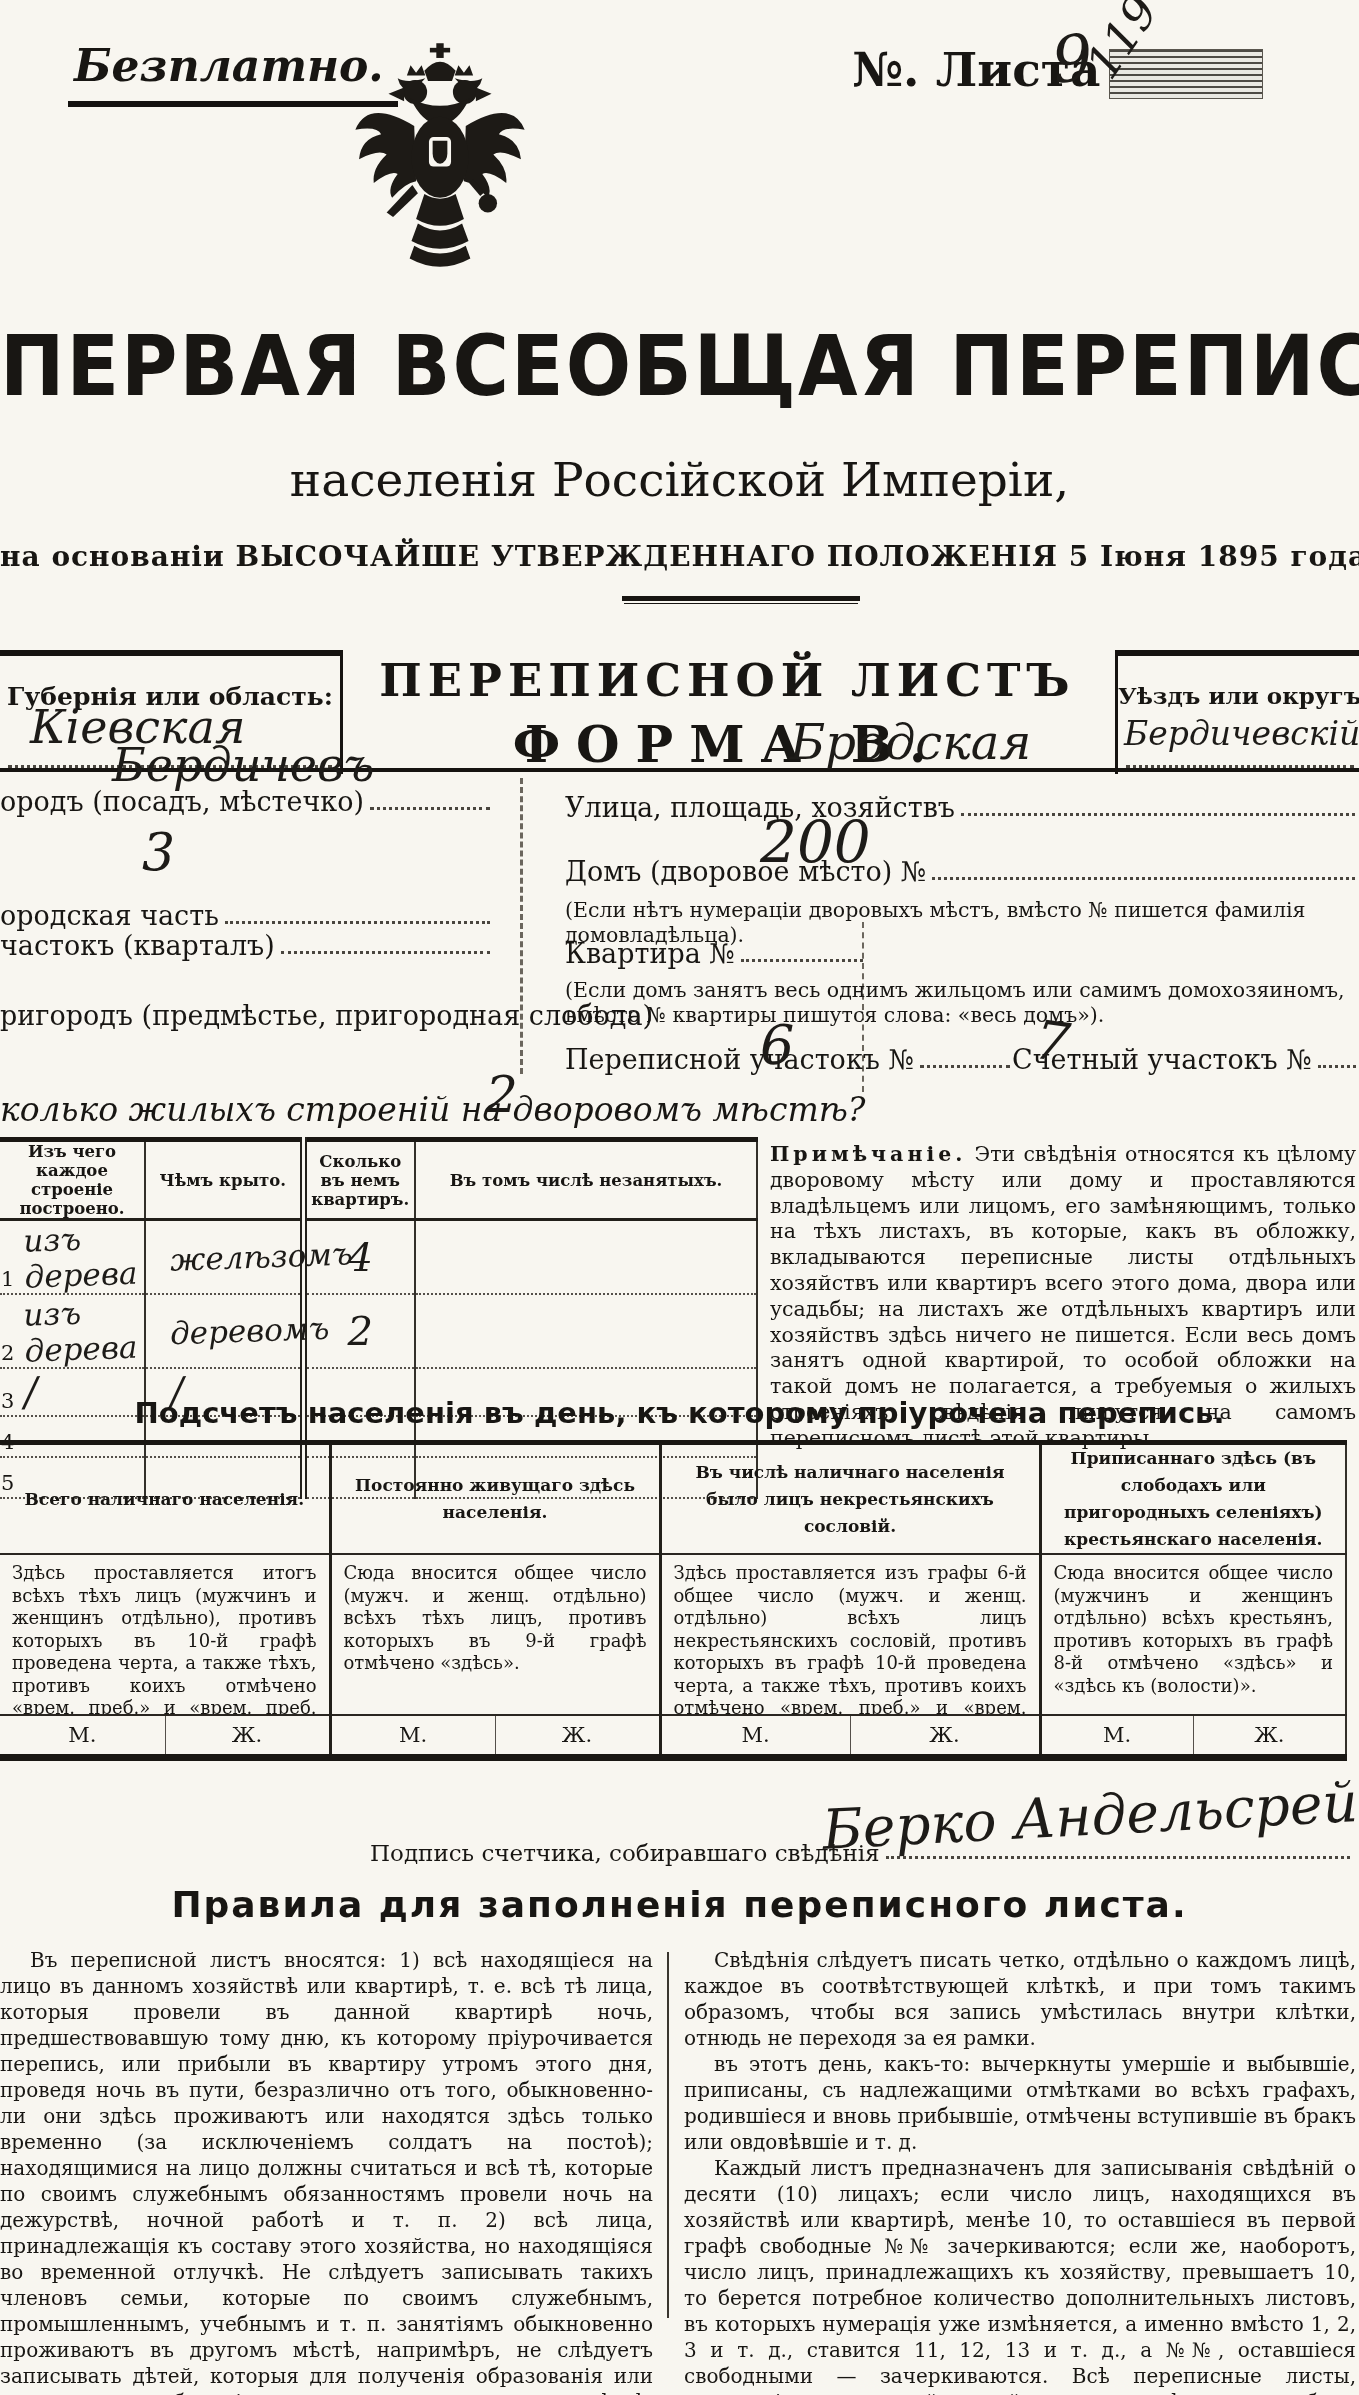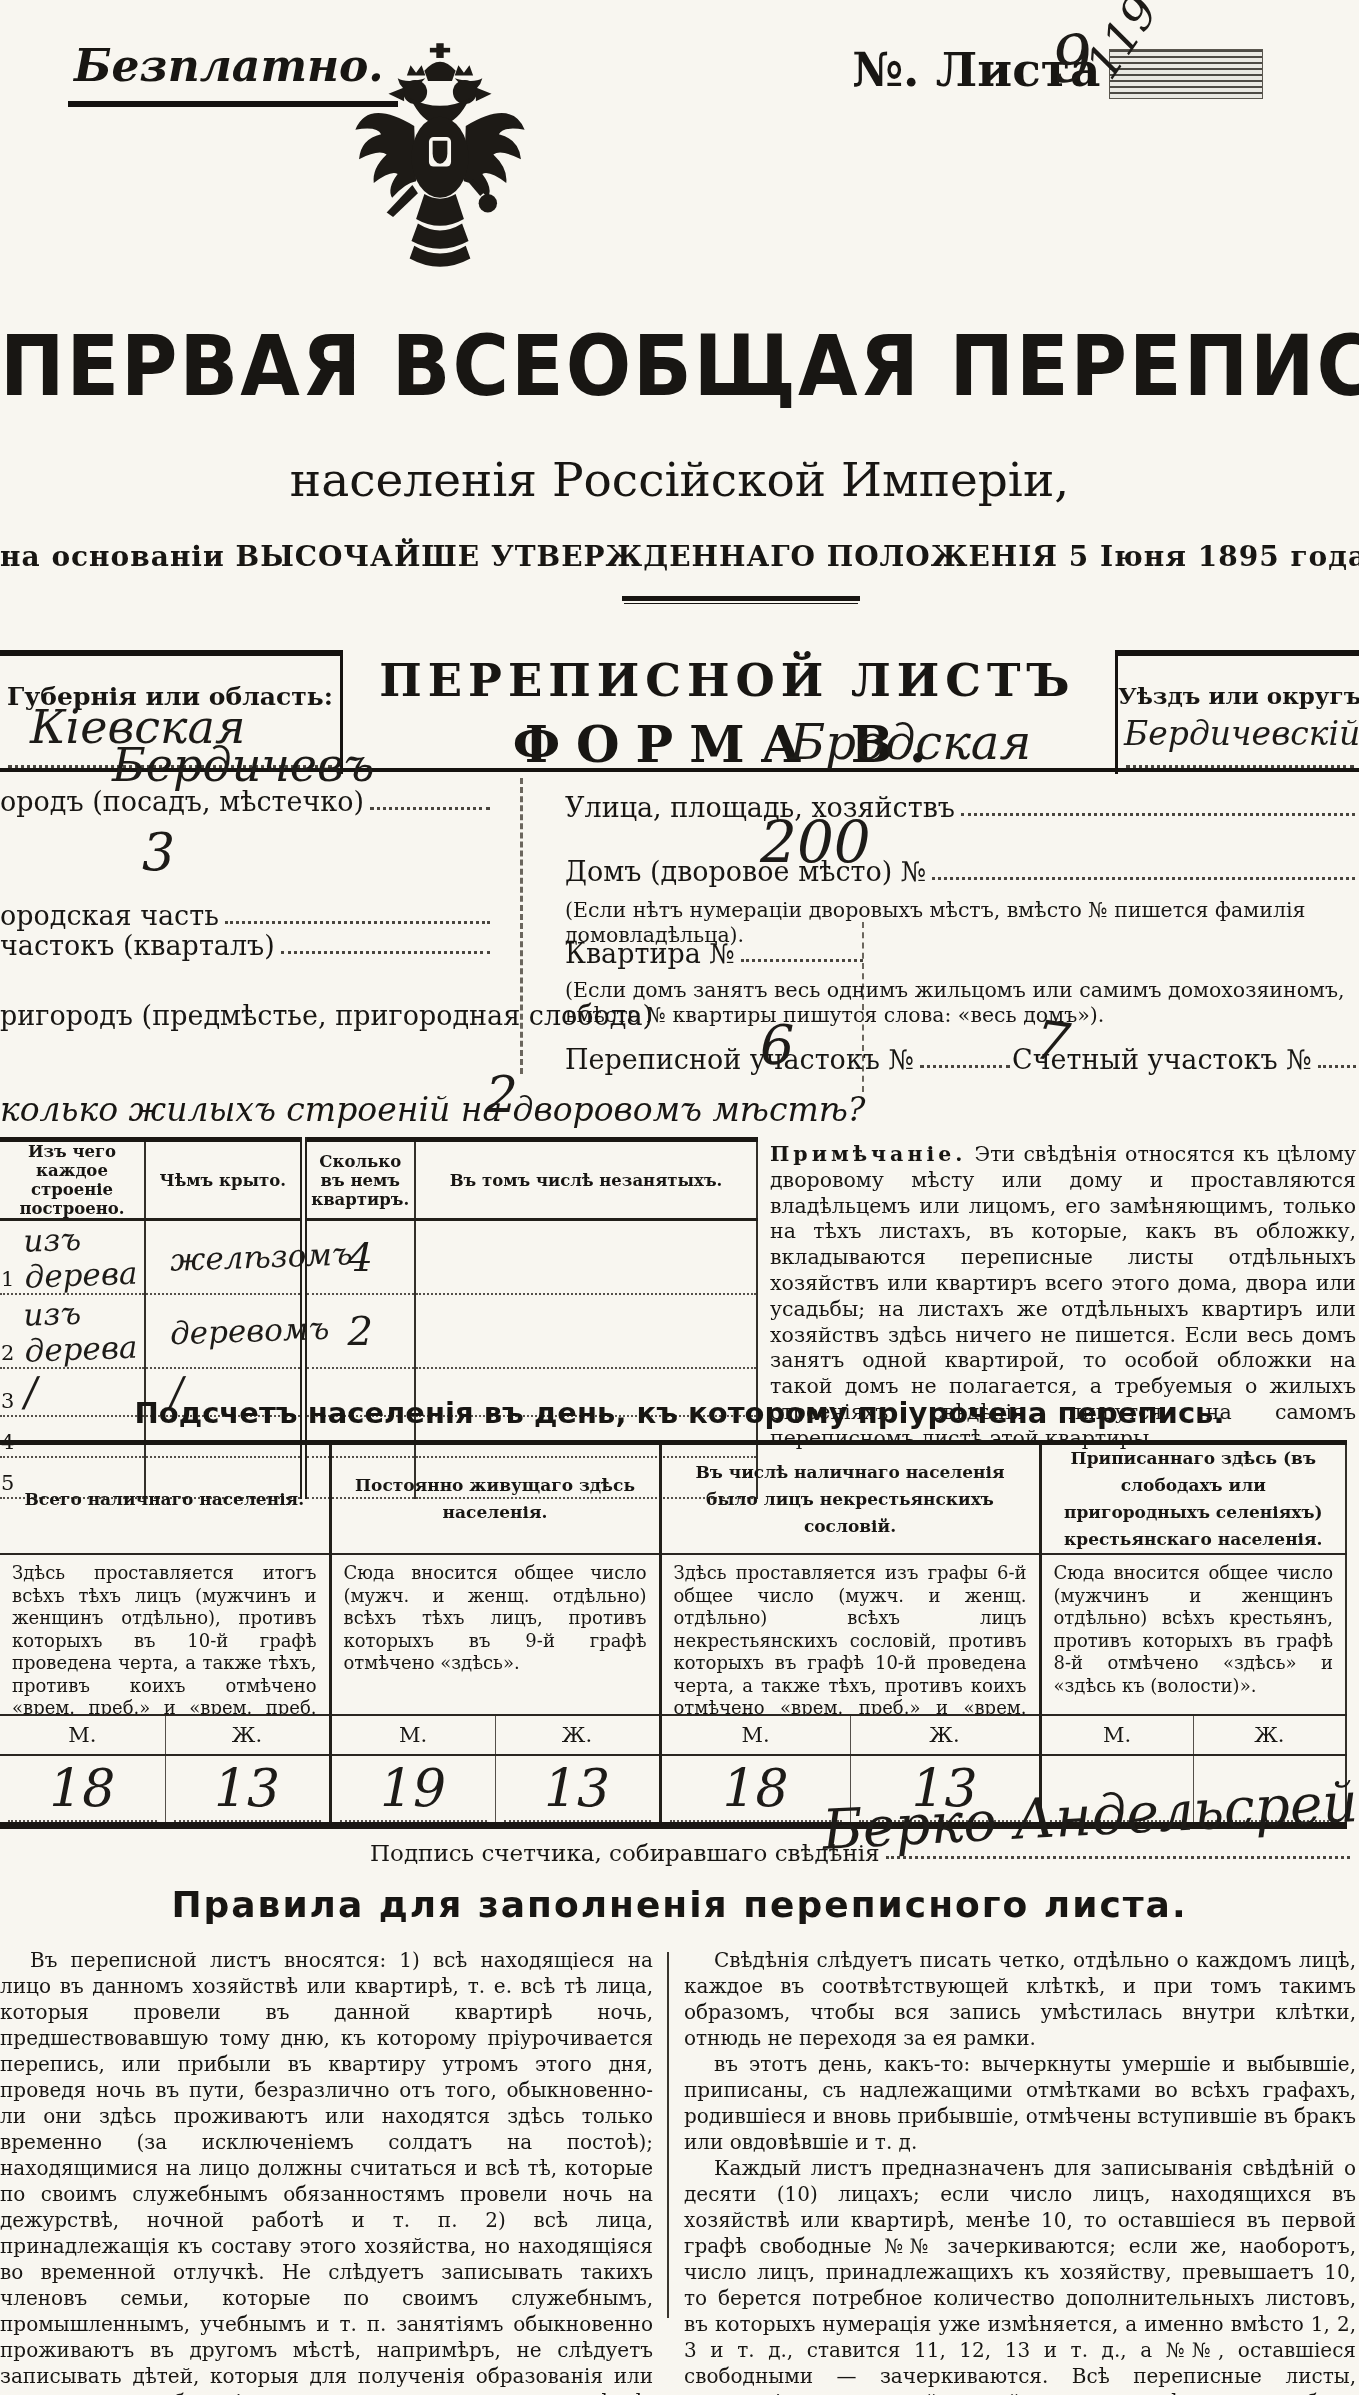--- a/index.html
+++ b/index.html
@@ -337,46 +337,20 @@
     <tr class="ct-mf">
       <td>М.</td>
       <td class="msplit">Ж.</td>
       <td class="gstart">М.</td>
       <td class="msplit">Ж.</td>
       <td class="gstart">М.</td>
       <td class="msplit">Ж.</td>
       <td class="gstart">М.</td>
       <td class="msplit">Ж.</td>
     </tr>
-    <tr class="ct-val">
-      <td>
-            <span class="hw vspan">18</span>
-          </td>
-      <td class="msplit">
-            <span class="hw vspan">13</span>
-          </td>
-      <td class="gstart">
-            <span class="hw vspan">19</span>
-          </td>
-      <td class="msplit">
-            <span class="hw vspan">13</span>
-          </td>
-      <td class="gstart">
-            <span class="hw vspan">18</span>
-          </td>
-      <td class="msplit">
-            <span class="hw vspan">13</span>
-          </td>
-      <td class="gstart">
-            <span class="hw vspan"></span>
-          </td>
-      <td class="msplit">
-            <span class="hw vspan"></span>
-          </td>
-    </tr>
   </tbody>
     </table>
 
   <div class="abs sig">
     <span>Подпись счетчика, собиравшаго свѣдѣнія</span>
     <span class="dotline"></span>
   </div>
   <div class="abs hw sigval">Берко Андельсрейнъ</div>
 
   <div class="abs rheading">Правила для заполненія переписного листа.</div>

